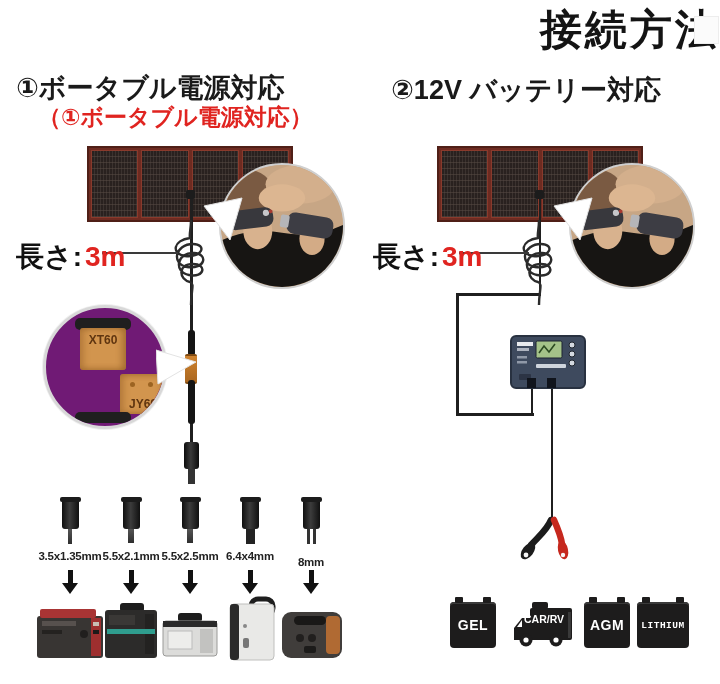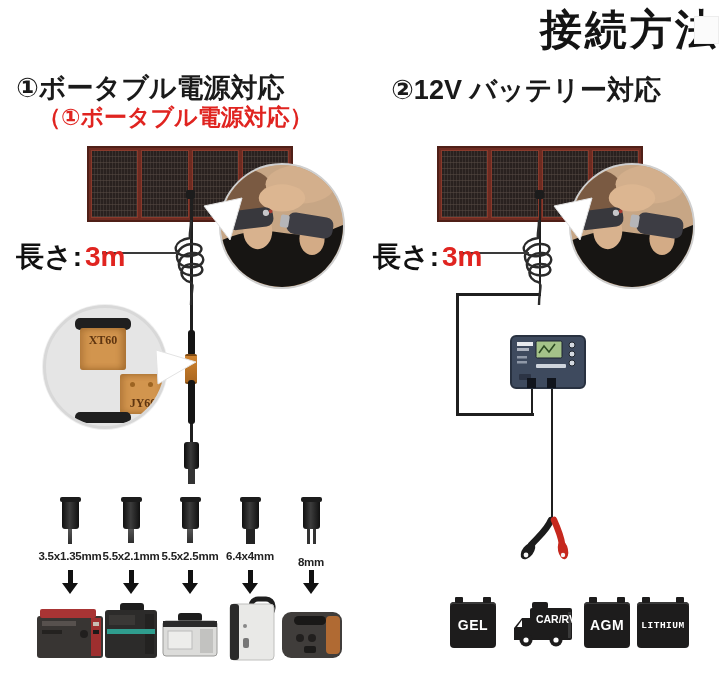--- a/index.html
+++ b/index.html
@@ -33,21 +33,21 @@
   .ic-top{position:absolute;left:4.5px;top:0;width:7px;height:26px;background:#141414;border-radius:3px;}
   .ic-band{position:absolute;left:2px;top:24px;width:12px;height:26px;border-radius:2px;
            background:linear-gradient(#cf832f,#aa6720);border-top:2px solid #7f4a12;border-bottom:2px solid #7f4a12;}
   .ic-bot{position:absolute;left:4.5px;top:50px;width:7px;height:44px;background:#141414;border-radius:3px;}
   .dc-plug-end{position:absolute;left:183px;top:442px;width:16px;z-index:3;}
   .dc-plug-end .cap{width:15px;height:27px;margin:0 auto;border-radius:3px;
                     background:linear-gradient(90deg,#0c0c0c,#3a3a3a 45%,#0c0c0c);}
   .dc-plug-end .tip{width:7px;height:15px;margin:0 auto;background:#333;}
   
   .xt-inset{position:absolute;left:43px;top:305px;width:118px;height:118px;border-radius:50%;
-            background:#e5e5e5;border:3px solid #d8d8d8;box-shadow:0 0 0 1px #f0f0f0;z-index:4;overflow:hidden;font-family:Liberation Serif, serif;}
+            background:#701a75;border:3px solid #d8d8d8;box-shadow:0 0 0 1px #f0f0f0;z-index:4;overflow:hidden;}
   .xt-cap{position:absolute;left:29px;width:56px;height:12px;background:#1f1f1f;border-radius:5px;}
   .xt-cap-top{top:10px;}
   .xt-cap-bottom{top:104px;height:11px;}
   .xt-body{position:absolute;left:34px;width:46px;background:#d2954e;border-radius:3px;
            box-shadow:inset -4px 0 6px rgba(120,70,20,.45), inset 4px 0 6px rgba(120,70,20,.3);}
   .xt-body-top{top:20px;height:42px;}
   .xt-body-bottom{top:66px;height:40px;margin-left:40px;}
   .xt-label{position:absolute;left:0;width:100%;text-align:center;font-size:12px;font-weight:800;color:#5f3510;}
   .xt-label.top-l{top:5px;}
   .xt-label.bot-l{bottom:3px;}
@@ -87,21 +87,21 @@
               border-left:8px solid transparent;border-right:8px solid transparent;border-top:11px solid #111;}
   
   .ps{position:absolute;z-index:3;}
   
   .battery{position:absolute;top:602px;height:46px;background:#1d1c1c;border-radius:4px;color:#fff;
            display:flex;align-items:center;justify-content:center;font-weight:800;letter-spacing:.5px;
            box-shadow:inset 0 2px 0 #3a3a3a;z-index:3;}
   .battery::before,.battery::after{content:"";position:absolute;top:-5px;width:8px;height:6px;
            background:#1d1c1c;border-radius:1px;}
   .battery::before{left:5px;} .battery::after{right:5px;}
-  .van-label{position:absolute;left:524px;top:613px;width:52px;text-align:right;color:#fff;
+  .van-label{position:absolute;left:524px;top:613px;width:52px;text-align:left;color:#fff;
              font-size:10.5px;font-weight:800;z-index:4;}
   .ctrl{position:absolute;left:509px;top:334px;z-index:3;}
   .clips{position:absolute;left:506px;top:514px;z-index:3;}
 </style>
 </head>
 <body>
 
 <div class="stage">
 
   <h1 class="title">接続方法</h1>

